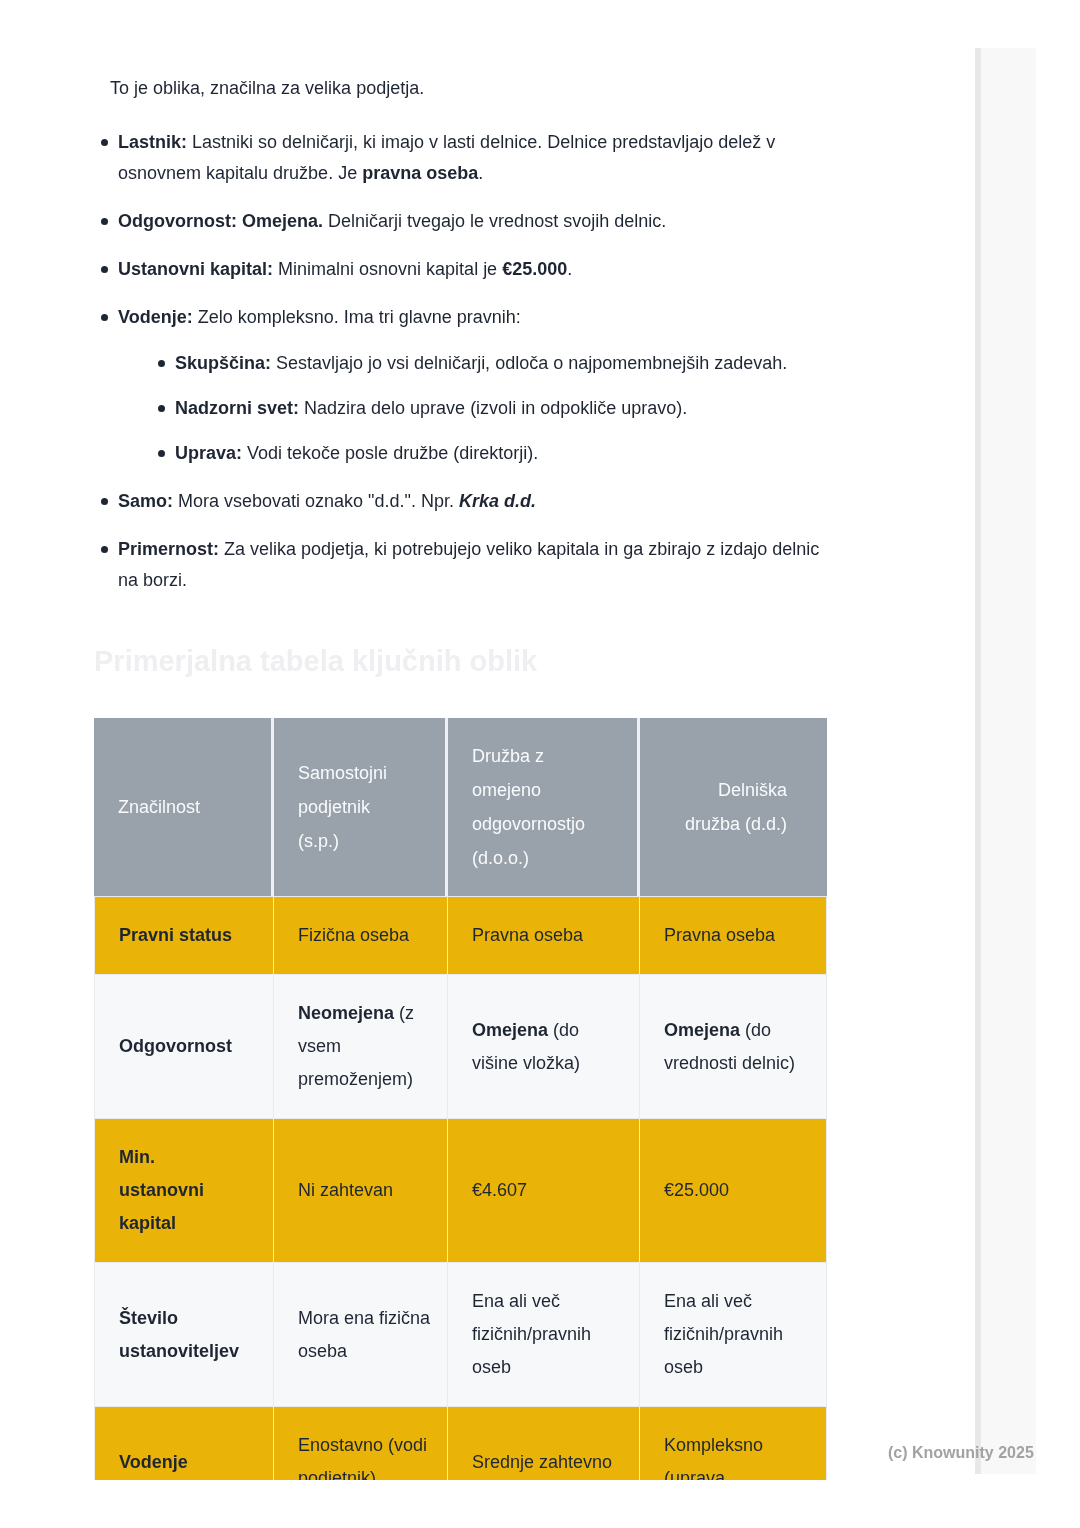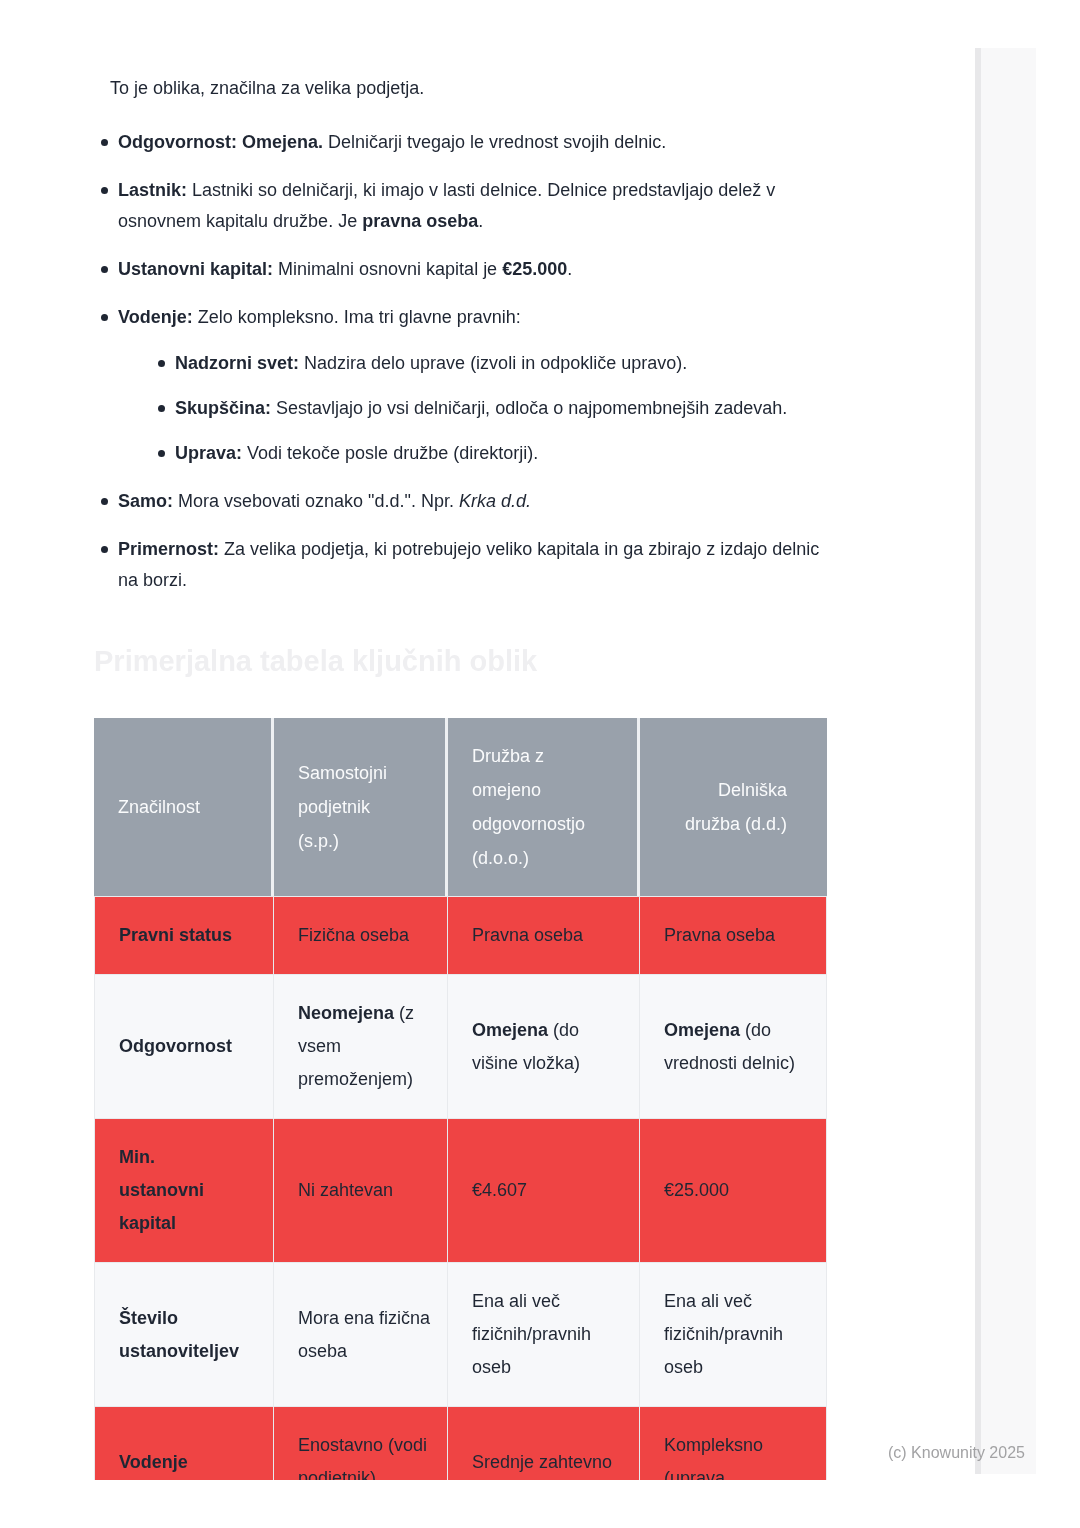--- a/index.html
+++ b/index.html
@@ -48,21 +48,21 @@
     list-style: none;
     margin: 15px 0 3px 0;
     padding: 0;
   }
   ul.sub li {
     margin-left: 33px;
     margin-bottom: 14px;
   }
   ul.sub li:last-child { margin-bottom: 11px; }
   .b { font-weight: bold; }
-  .i { font-style: italic; }
+  .i { font-style: italic; font-weight: bold; }
   h2.faded {
     margin: 47px 0 0 0;
     font-size: 29px;
     line-height: 36px;
     font-weight: bold;
     color: #efeff1;
   }
   table.cmp {
     border-collapse: separate;
     border-spacing: 0;
@@ -80,21 +80,21 @@
     font-weight: normal;
     font-size: 18px;
     line-height: 34px;
     text-align: left;
     vertical-align: middle;
     padding: 21px 40px 21px 24px;
     border-right: 3px solid #eef0f3;
   }
   table.cmp thead th:last-child { border-right: none; text-align: right; }
   table.cmp tbody td {
-    background: #ef4444;
+    background: #eab308;
     font-size: 18px;
     line-height: 33px;
     vertical-align: middle;
     text-align: left;
     padding: 22px 24px;
     border-right: 1px solid #e8eaed;
     border-top: 1px solid #e8eaed;
   }
   table.cmp tbody td:first-child {
     font-weight: bold;
@@ -111,47 +111,48 @@
     border-left: 6px solid #e8e8ea;
   }
   .watermark {
     position: absolute;
     left: 888px; top: 1443px;
     font-size: 16px;
     line-height: 20px;
     color: #a2a2a4;
     z-index: 5;
     white-space: nowrap;
+    font-weight: bold;
   }
 </style>
 </head>
 <body>
 
 <div class="doc">
 
   <p class="intro">To je oblika, značilna za velika podjetja.</p>
 
   <ul class="main">
     <li>
+      <span class="b">Lastnik:</span><span> Lastniki so delničarji, ki imajo v lasti delnice. Delnice predstavljajo delež v osnovnem kapitalu družbe. Je </span><span class="b">pravna oseba</span><span>.</span>
+    </li>
+    <li>
       <span class="b">Odgovornost: Omejena.</span><span> Delničarji tvegajo le vrednost svojih delnic.</span>
-    </li>
-    <li>
-      <span class="b">Lastnik:</span><span> Lastniki so delničarji, ki imajo v lasti delnice. Delnice predstavljajo delež v osnovnem kapitalu družbe. Je </span><span class="b">pravna oseba</span><span>.</span>
     </li>
     <li>
       <span class="b">Ustanovni kapital:</span><span> Minimalni osnovni kapital je </span><span class="b">€25.000</span><span>.</span>
     </li>
     <li>
       <span class="b">Vodenje:</span><span> Zelo kompleksno. Ima tri glavne pravnih:</span>
       <ul class="sub">
         <li>
-          <span class="b">Nadzorni svet:</span><span> Nadzira delo uprave (izvoli in odpokliče upravo).</span>
+          <span class="b">Skupščina:</span><span> Sestavljajo jo vsi delničarji, odloča o najpomembnejših zadevah.</span>
         </li>
         <li>
-          <span class="b">Skupščina:</span><span> Sestavljajo jo vsi delničarji, odloča o najpomembnejših zadevah.</span>
+          <span class="b">Nadzorni svet:</span><span> Nadzira delo uprave (izvoli in odpokliče upravo).</span>
         </li>
         <li>
           <span class="b">Uprava:</span><span> Vodi tekoče posle družbe (direktorji).</span>
         </li>
       </ul>
     </li>
     <li>
       <span class="b">Samo:</span><span> Mora vsebovati oznako "d.d.". Npr. </span><span class="i">Krka d.d.</span>
     </li>
     <li>

